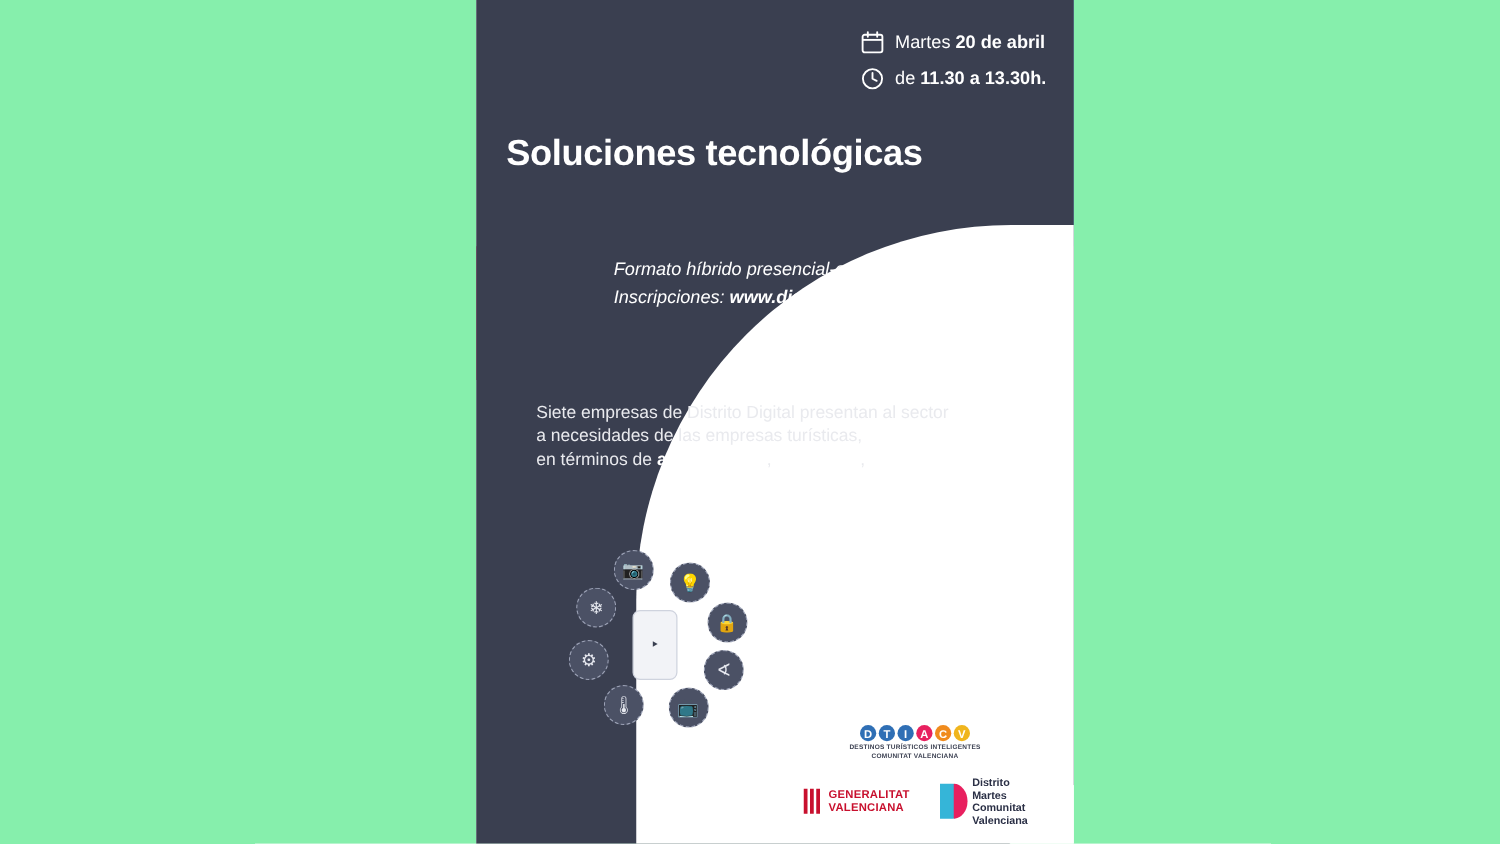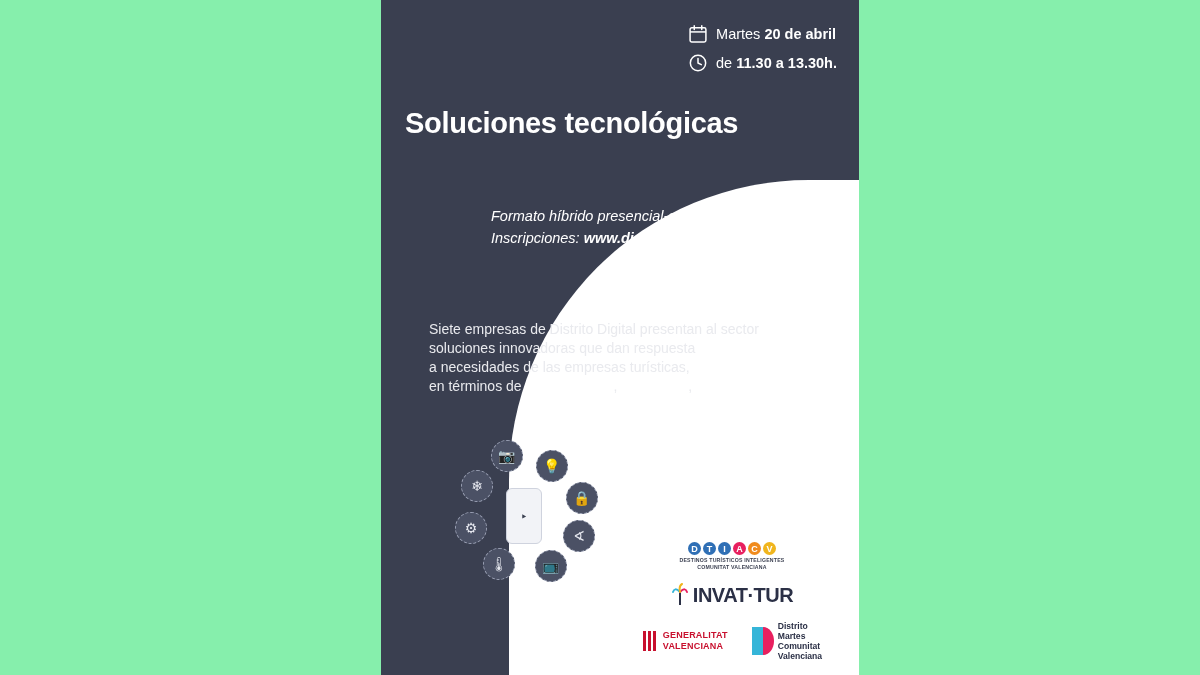--- a/index.html
+++ b/index.html
@@ -278,21 +278,20 @@
         <div>Soluciones tecnológicas</div>
       </div>
 
       <div class="subtitle">
         <div>Formato híbrido presencial-online</div>
         <div><span>Inscripciones: </span><span class="strong">www.distritodigitalcv.es/agenda</span></div>
       </div>
 
       <div class="body-text">
         <div>Siete empresas de Distrito Digital presentan al sector</div>
-        <div>soluciones innovadoras que dan respuesta</div>
         <div>a necesidades de las empresas turísticas,</div>
         <div><span>en términos de </span><b>accesibilidad</b><span>, </span><b>seguridad</b><span>,</span></div>
       </div>
 
       <div class="cluster">
         <div class="node n1">📷</div>
         <div class="node n2">💡</div>
         <div class="node n3">❄</div>
         <div class="node n4">🔒</div>
         <div class="node n5">⚙</div>
@@ -310,29 +309,20 @@
           <span class="dti-dot" style="background:#2f6fb5">I</span>
           <span class="dti-dot" style="background:#e8205f">A</span>
           <span class="dti-dot" style="background:#f08b1d">C</span>
           <span class="dti-dot" style="background:#f0b51d">V</span>
         </div>
         <div class="dti-caption">
           <div>DESTINOS TURÍSTICOS INTELIGENTES</div>
           <div>COMUNITAT VALENCIANA</div>
         </div>
 
-        <div class="logo-invat">
-          <svg class="invat-mark" viewBox="0 0 18 24">
-            <path d="M9 22 L9 9" stroke="#2b3046" stroke-width="2" fill="none"></path>
-            <path d="M9 9 C5 5, 3 6, 2 9" stroke="#35b5d8" stroke-width="2" fill="none" stroke-linecap="round"></path>
-            <path d="M9 9 C13 5, 15 6, 16 9" stroke="#e8205f" stroke-width="2" fill="none" stroke-linecap="round"></path>
-            <path d="M9 9 C8 4, 9 2, 11 1" stroke="#f0b51d" stroke-width="2" fill="none" stroke-linecap="round"></path>
-          </svg>
-          <span>INVAT·TUR</span>
-        </div>
 
         <div class="bottom-logos">
           <div class="gv-logo">
             <svg width="16" height="24" viewBox="0 0 16 24">
               <rect x="1" y="2" width="3" height="20" fill="#c8102e"></rect>
               <rect x="6" y="2" width="3" height="20" fill="#c8102e"></rect>
               <rect x="11" y="2" width="3" height="20" fill="#c8102e"></rect>
             </svg>
             <div class="gv-text">
               <div>GENERALITAT</div>

